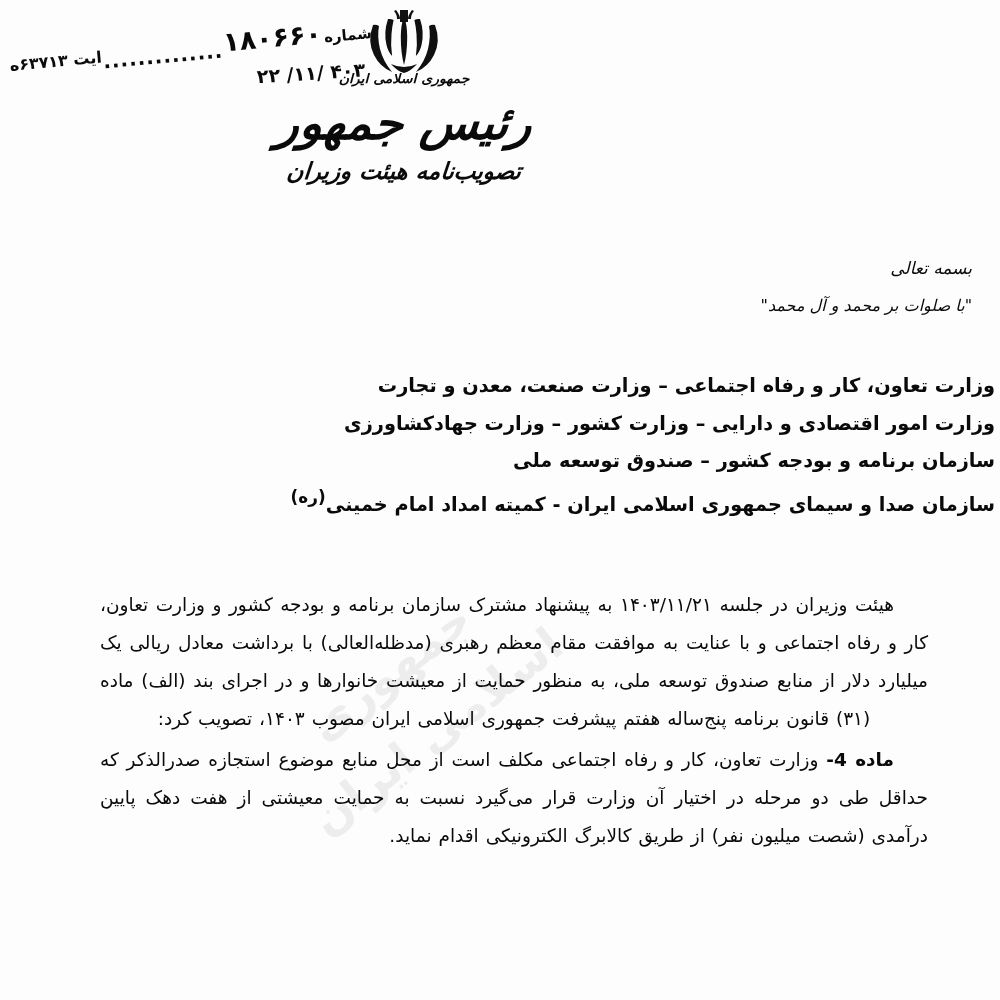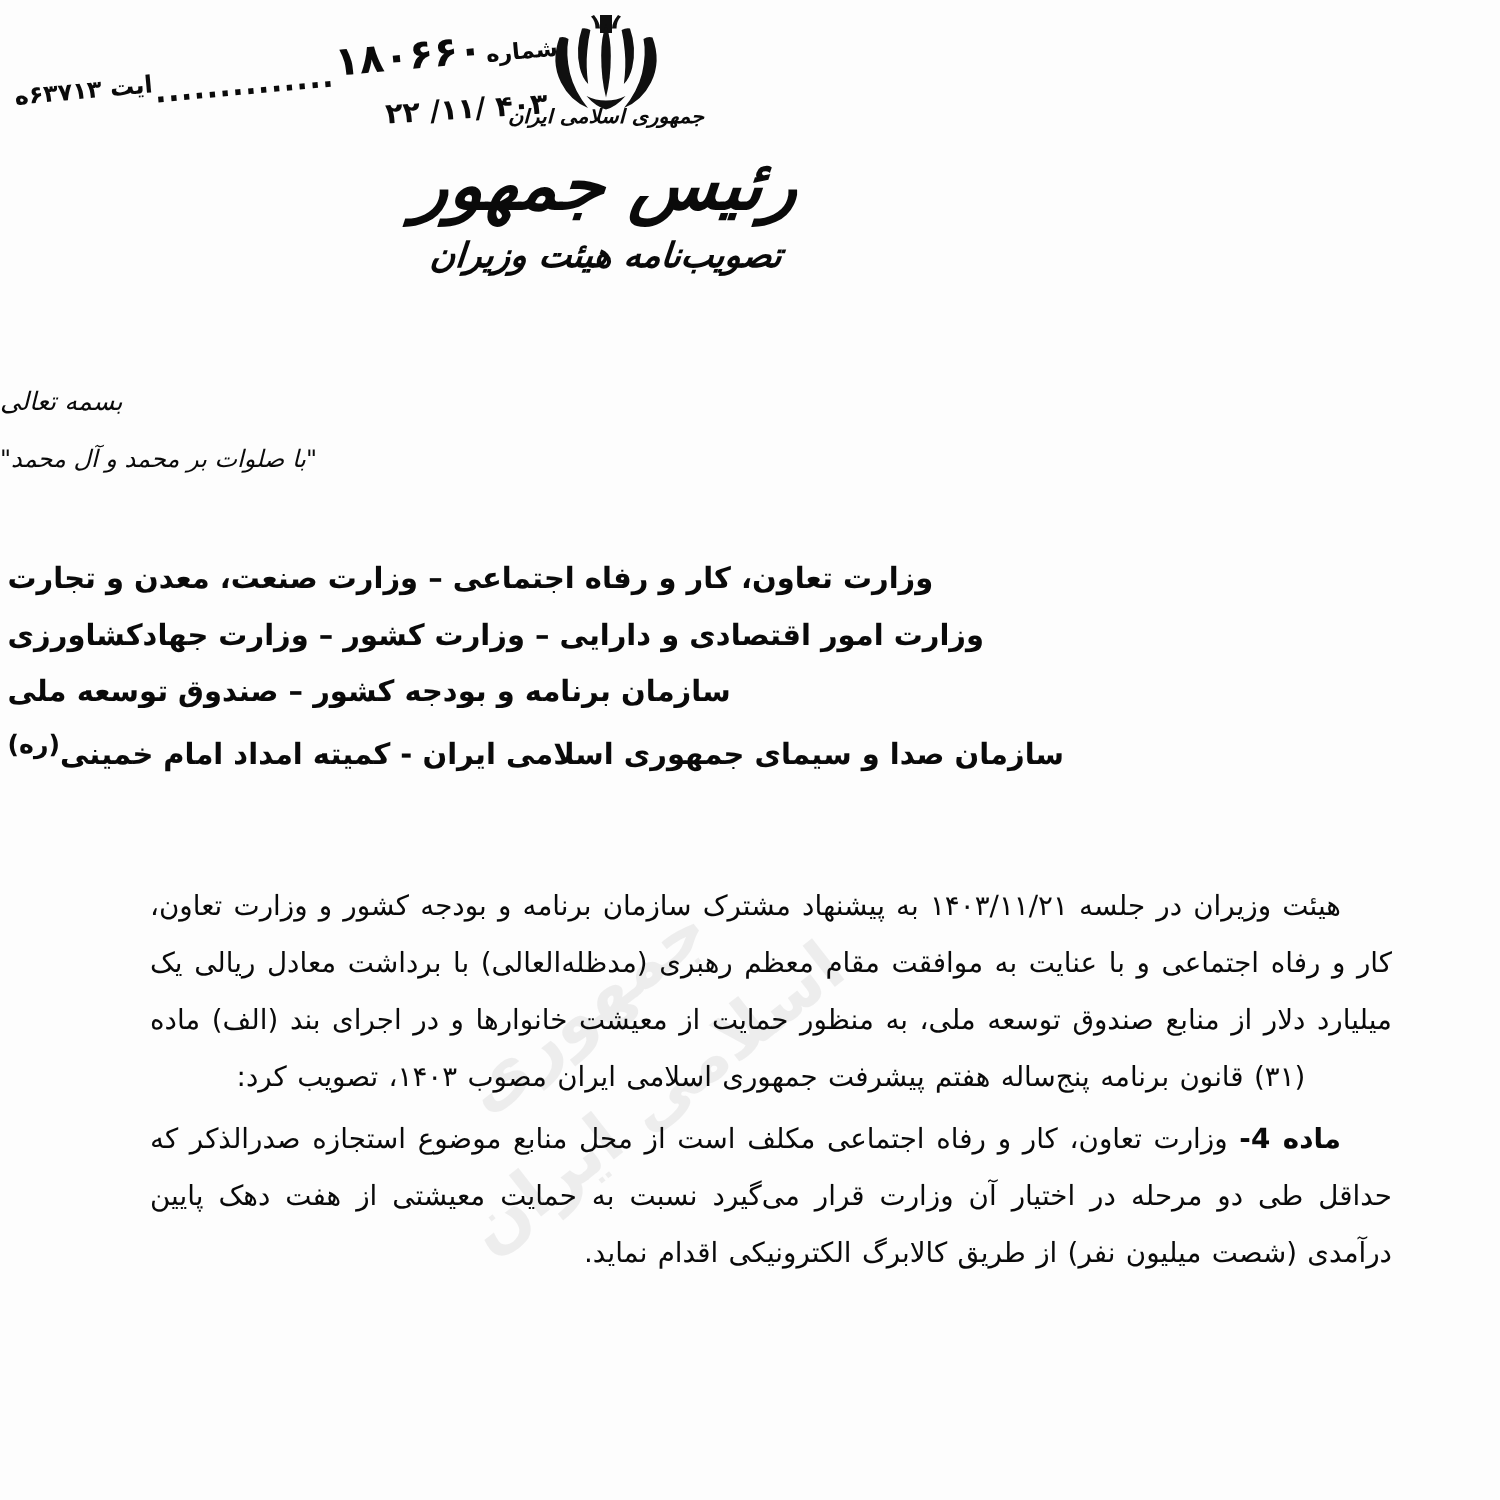--- a/index.html
+++ b/index.html
@@ -127,42 +127,42 @@
     letter-spacing: -0.5px;
     transform: skewX(-5deg);
   }
 
   
   .invocation {
     position: absolute;
     left: 0;
     top: 258px;
     width: 972px;
-    text-align: left;
+    text-align: right;
     z-index: 3;
   }
   .basmala {
     font-size: 17px;
     font-style: italic;
     letter-spacing: 0.4px;
   }
   .salawat {
     margin-top: 18px;
     font-size: 16px;
     font-style: italic;
     letter-spacing: 0.3px;
   }
 
   
   .recipients {
     position: absolute;
     left: 0;
     top: 376px;
     width: 1000px;
-    text-align: left;
+    text-align: right;
     z-index: 3;
   }
   .recipient-line {
     font-size: 19.5px;
     font-weight: bold;
     line-height: 1;
     margin-bottom: 18px;
     letter-spacing: -0.2px;
     transform: scaleX(0.99);
   }

